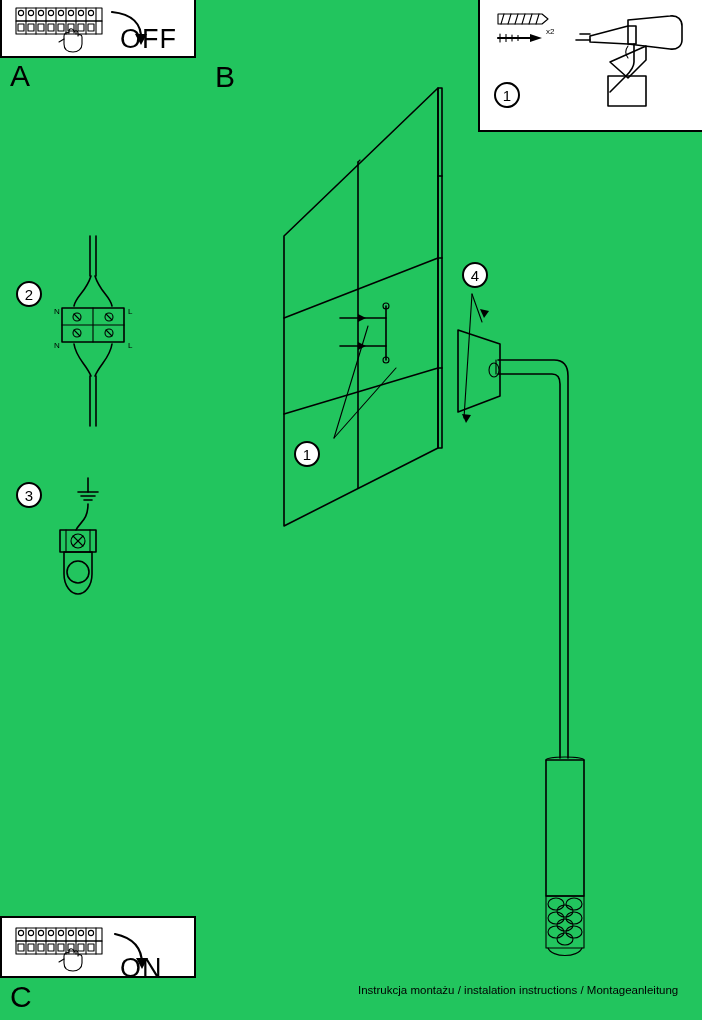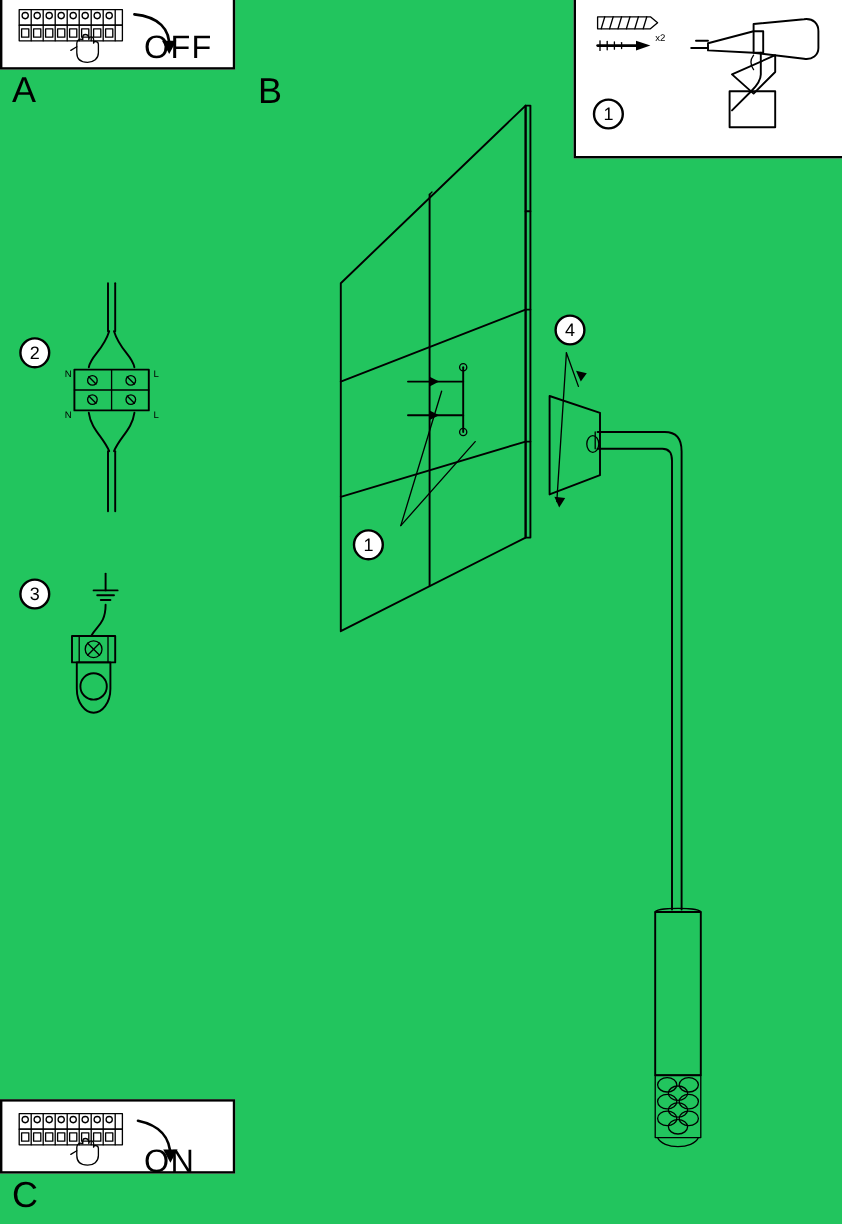--- a/index.html
+++ b/index.html
@@ -354,15 +354,16 @@
         <ellipse cx="319" cy="871" rx="8" ry="6" class="stroke-thin"></ellipse>
         <path d="M302 880 C306 890 332 890 336 880" class="stroke-thin"></path>
       </g>
     </g>
   </svg>
 
   <div class="circle-num abs" style="left:294px; top:441px;">1</div>
   <div class="circle-num abs" style="left:462px; top:262px;">4</div>
 
   <div class="abs footer-text" style="left:358px; top:982px; width:336px;">
+    <div>Instrukcja montażu / instalation instructions / Montageanleitung</div>
   </div>
 
 </div>
 
 </body></html>

